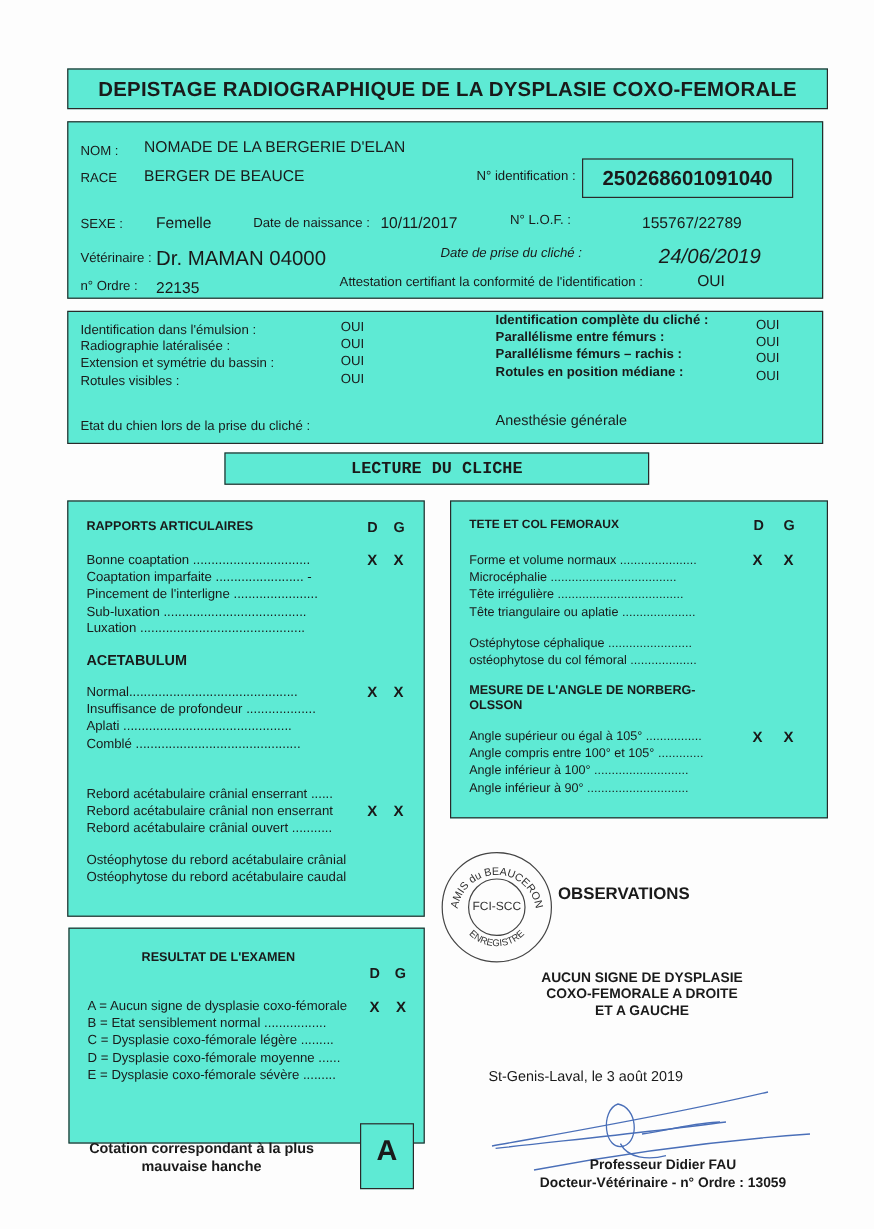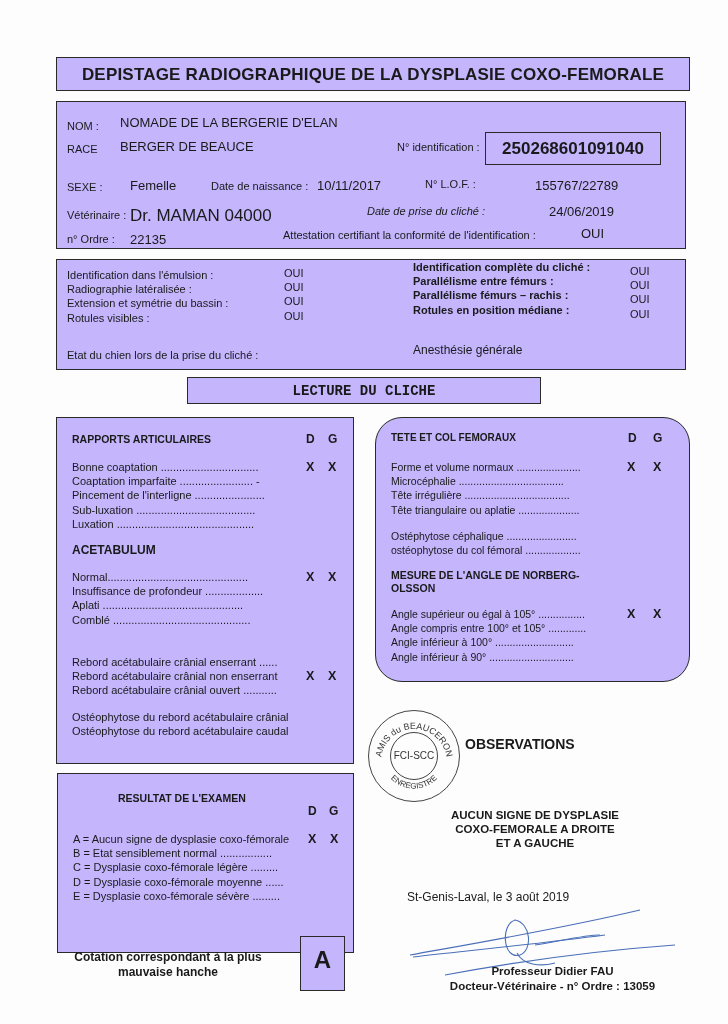--- a/index.html
+++ b/index.html
@@ -1,19 +1,19 @@
 <!DOCTYPE html>
 <html><head>
 <meta charset="utf-8">
 <style>
   html, body { margin:0; padding:0; }
   body { width:728px; height:1024px; background:#fdfdfd; position:relative; overflow:hidden;
          font-family:"Liberation Sans", sans-serif; color:#1a1a1a; }
   .abs { position:absolute; }
-  .box { position:absolute; border:1.4px solid #2a2a2a; box-sizing:border-box; background:#c4b5fd; }
+  .box { position:absolute; border:1.4px solid #2a2a2a; box-sizing:border-box; background:#5eead4; }
   .t12 { font-size:12px; }
   .t11 { font-size:11px; }
   .t10 { font-size:10.5px; }
   .b { font-weight:bold; }
   .title { font-size:17px; font-weight:bold; letter-spacing:0.2px; }
   .lines div { line-height:14.2px; white-space:nowrap; }
   .xm { font-weight:bold; font-size:12.5px; }
   .stamp { position:absolute; border:1.5px solid #444; border-radius:50%; box-sizing:border-box; }
 </style>
 </head>
@@ -38,21 +38,21 @@
   <span class="abs t11" style="left:10px;top:79px;">SEXE :</span>
   <span class="abs" style="left:73px;top:76px;font-size:13px;">Femelle</span>
   <span class="abs t11" style="left:154px;top:78px;">Date de naissance :</span>
   <span class="abs" style="left:260px;top:76px;font-size:13px;">10/11/2017</span>
   <span class="abs t11" style="left:368px;top:76px;">N° L.O.F. :</span>
   <span class="abs" style="left:478px;top:76px;font-size:13px;">155767/22789</span>
 
   <span class="abs t11" style="left:10px;top:107px;">Vétérinaire :</span>
   <span class="abs" style="left:73px;top:104px;font-size:17px;">Dr. MAMAN 04000</span>
   <span class="abs t11" style="left:310px;top:103px;font-style:italic;">Date de prise du cliché :</span>
-  <span class="abs" style="left:492px;top:102px;font-size:13px;">24/06/2019</span>
+  <span class="abs" style="left:492px;top:102px;font-size:17px;font-style:italic;">24/06/2019</span>
 
   <span class="abs t11" style="left:10px;top:131px;">n° Ordre :</span>
   <span class="abs" style="left:73px;top:130px;font-size:13px;">22135</span>
   <span class="abs t11" style="left:226px;top:127px;">Attestation certifiant la conformité de l'identification :</span>
   <span class="abs" style="left:524px;top:124px;font-size:13px;">OUI</span>
 </div>
 
 <div class="box" style="left:56px;top:259px;width:630px;height:111px;">
   <div class="abs t11 lines" style="left:10px;top:8px;">
     <div>Identification dans l'émulsion :</div>
@@ -110,21 +110,21 @@
     <div>Rebord acétabulaire crânial enserrant ......</div>
     <div style="position:relative;"><span>Rebord acétabulaire crânial non enserrant</span><span class="xm abs" style="left:234px;top:0">X</span><span class="xm abs" style="left:256px;top:0">X</span></div>
     <div>Rebord acétabulaire crânial ouvert ...........</div>
   </div>
   <div class="abs t11 lines" style="left:15px;top:292px;width:270px;">
     <div>Ostéophytose du rebord acétabulaire crânial</div>
     <div>Ostéophytose du rebord acétabulaire caudal</div>
   </div>
 </div>
 
-<div class="box" style="left:375px;top:417px;width:315px;height:265px;border-radius:27px;">
+<div class="box" style="left:375px;top:417px;width:315px;height:265px;">
   <span class="abs b" style="left:15px;top:14px;font-size:10px;">TETE ET COL FEMORAUX</span>
   <span class="abs b" style="left:252px;top:13px;font-size:12px;">D</span>
   <span class="abs b" style="left:277px;top:13px;font-size:12px;">G</span>
 
   <div class="abs t10 lines" style="left:15px;top:42px;width:285px;">
     <div style="position:relative;"><span>Forme et volume normaux ......................</span><span class="xm abs" style="left:236px;top:0">X</span><span class="xm abs" style="left:262px;top:0">X</span></div>
     <div>Microcéphalie ....................................</div>
     <div>Tête irrégulière ....................................</div>
     <div>Tête triangulaire ou aplatie .....................</div>
   </div>

